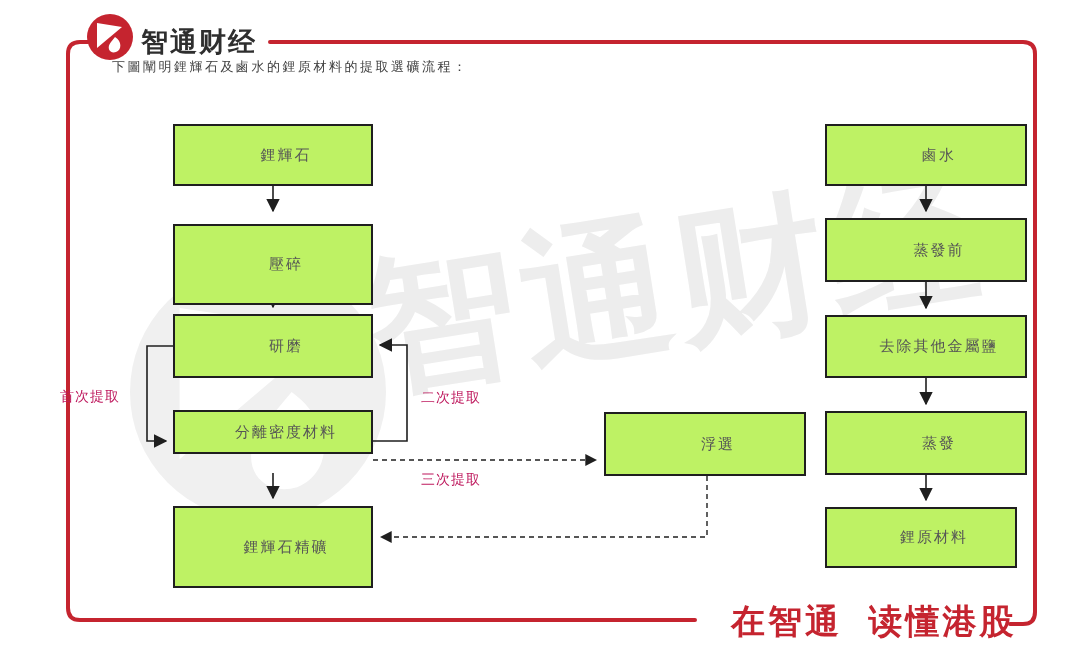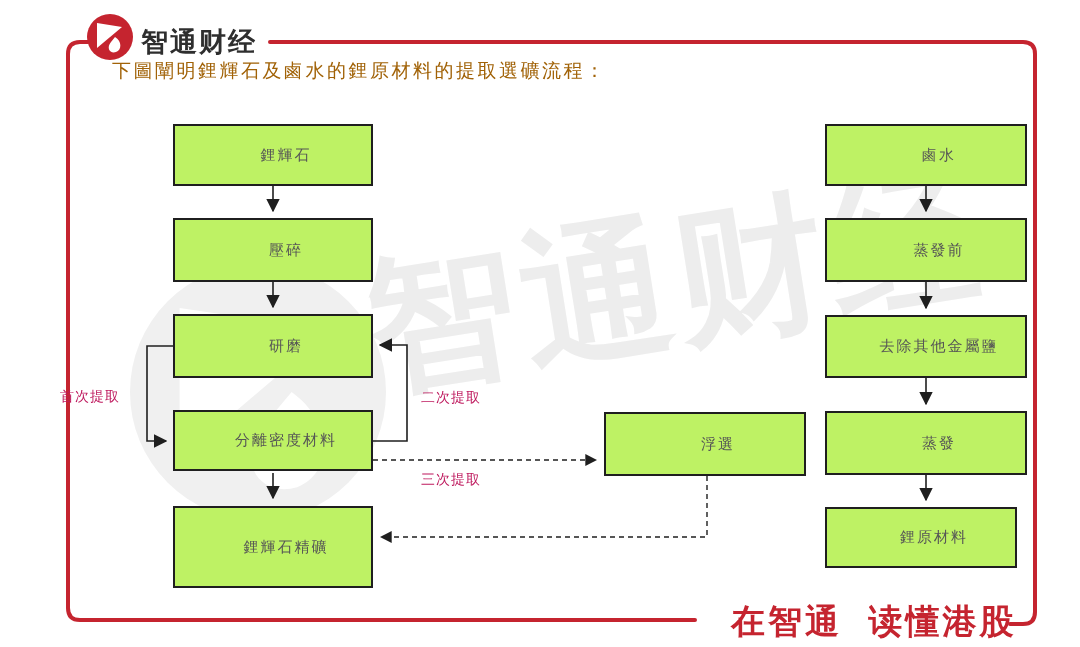--- a/index.html
+++ b/index.html
@@ -32,21 +32,21 @@
   .edge-label{
     position:absolute;z-index:3;font-size:14px;color:#be185d;letter-spacing:1px;white-space:nowrap;
   }
   
   .logo{position:absolute;left:86px;top:13px;z-index:3;}
   .brand{
     position:absolute;left:141px;top:24px;z-index:3;font-size:27px;font-weight:bold;
     color:#2e2e2e;letter-spacing:2px;white-space:nowrap;
   }
   .caption{
-    position:absolute;left:112px;top:58px;z-index:3;font-size:19px;color:#a16207;
+    position:absolute;left:112px;top:58px;z-index:3;font-size:13px;color:#404040;
     letter-spacing:2.5px;white-space:nowrap;
   }
   
   .slogan{
     position:absolute;left:731px;top:599px;z-index:3;font-size:34px;font-weight:bold;
     color:var(--accent);letter-spacing:3px;word-spacing:14px;white-space:nowrap;
   }
 </style>
 </head>
 <body>
@@ -90,23 +90,23 @@
       <path d="M373,441 H407 V345 H380" marker-end="url(#arrow)"></path>
     </g>
 
     <g stroke="#1f1f1f" stroke-width="1.4" fill="none" stroke-dasharray="5,4">
       <path d="M373,460 H596" marker-end="url(#arrow)"></path>
       <path d="M707,476 V537 H381" marker-end="url(#arrow)"></path>
     </g>
   </svg>
 
   <div class="node" style="left:173px;top:124px;width:200px;height:62px">鋰輝石</div>
-  <div class="node" style="left:173px;top:218px;width:200px;height:64px">壓碎</div>
+  <div class="node" style="left:173px;top:224px;width:200px;height:81px">壓碎</div>
   <div class="node" style="left:173px;top:314px;width:200px;height:64px">研磨</div>
-  <div class="node" style="left:173px;top:410px;width:200px;height:61px">分離密度材料</div>
+  <div class="node" style="left:173px;top:410px;width:200px;height:44px">分離密度材料</div>
   <div class="node" style="left:173px;top:506px;width:200px;height:82px">鋰輝石精礦</div>
 
   <div class="node" style="left:604px;top:412px;width:202px;height:64px">浮選</div>
 
   <div class="node" style="left:825px;top:124px;width:202px;height:62px">鹵水</div>
   <div class="node" style="left:825px;top:218px;width:202px;height:64px">蒸發前</div>
   <div class="node" style="left:825px;top:315px;width:202px;height:63px">去除其他金屬鹽</div>
   <div class="node" style="left:825px;top:411px;width:202px;height:64px">蒸發</div>
   <div class="node" style="left:825px;top:507px;width:192px;height:61px">鋰原材料</div>
 

